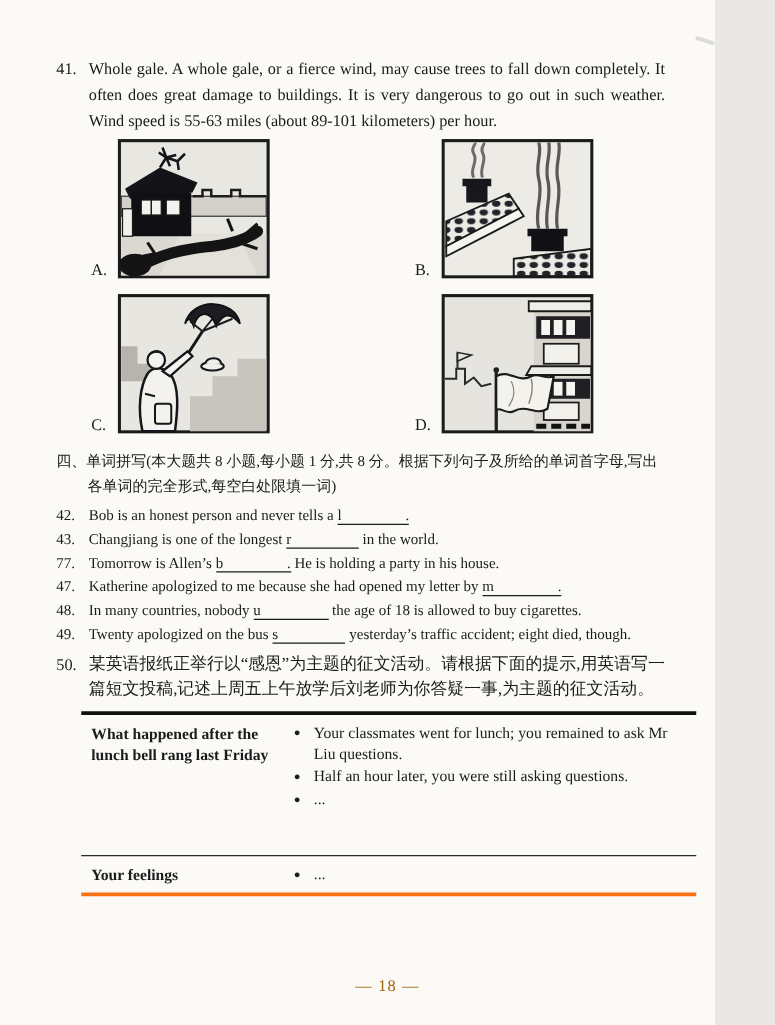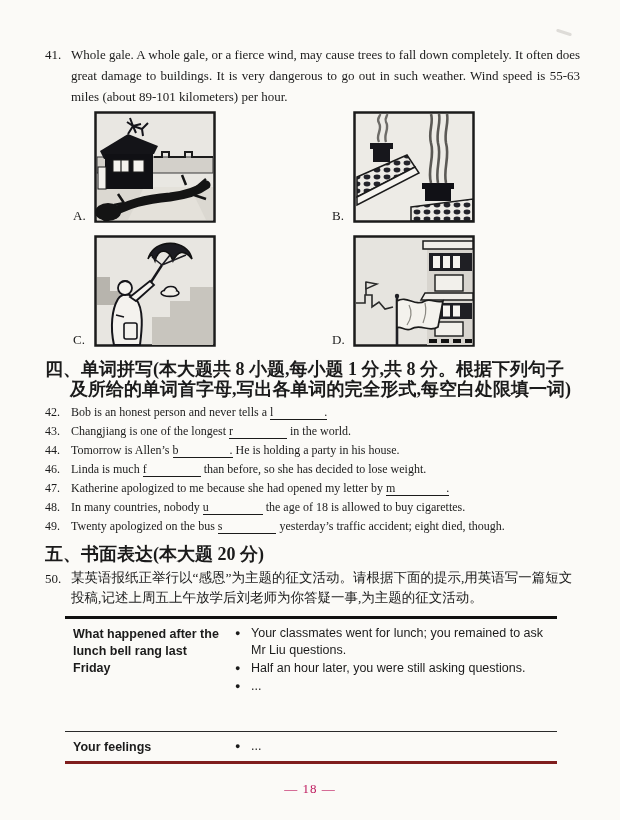--- a/index.html
+++ b/index.html
@@ -1,19 +1,19 @@
 <!DOCTYPE html>
 <html><head>
 <meta charset="utf-8">
 <style>
   * { margin:0; padding:0; box-sizing:border-box; }
   html,body { width:620px; height:820px; }
   body { background:#e9e8e6; }
   .page {
-    width:620px; height:820px; overflow:hidden; position:relative;
+    width:572px; height:820px; overflow:hidden; position:relative;
     background:#fbfaf7; color:#1b1b1b;
     font-family:"Liberation Serif", serif;
     padding:44px 40px 0 45px;
   }
   .artifact { position:absolute; top:31px; left:556px; width:16px; height:3px;
     background:#dedcd8; transform:rotate(18deg); border-radius:2px; }
 
   .qrow { display:flex; align-items:flex-start; }
   .qnum { flex:0 0 26px; font-size:13px; line-height:21px; font-weight:bold; }
   .qnum.normal { font-weight:normal; }
@@ -25,48 +25,48 @@
   .fig-row.r1 { margin-top:4px; }
   .fig-row.r2 { margin-top:12px; }
   .fig-cell { display:flex; align-items:flex-end; }
   .fig-cell.c1 { margin-left:28px; }
   .fig-cell.c2 { margin-left:116px; }
   .fig-label { width:18px; font-size:13px; line-height:15px; margin-right:3px; }
   .fig-box { width:122px; height:112px; }
   .fig-box svg { display:block; width:122px; height:112px; }
 
   
-  .sec-title { font-size:18px; font-weight:bold; line-height:20px;
+  .sec-title { font-size:12px; font-weight:normal; line-height:20px;
     padding-left:25px; text-indent:-25px; }
   .sec4-title { margin-top:12px; }
   .sec5-title { margin-top:8px; }
 
   
   .q-list { margin-top:4px; }
   .q-line .qnum, .q-line .qtext { font-size:12px; line-height:19px; font-weight:normal; }
   .blank-letter { border-bottom:1.2px solid #1b1b1b; padding-right:54px; text-decoration:none; }
   .suffix.tight { margin-left:-3px; }
 
   .q50 { margin-top:4px; }
   .q50 .qtext { font-size:13.5px; line-height:20px; text-align:left; }
 
   
   .ptable { margin:8px 0 0 20px; width:492px;
-    border-top:3px solid #101010; border-bottom:3px solid #7f1d1d;
-    font-family:Liberation Sans, sans-serif; }
+    border-top:3px solid #101010; border-bottom:3px solid #f97316;
+    font-family:Liberation Serif, serif; }
   .trow { display:flex; padding:6px 0 5px 0; }
   .trow + .trow { border-top:1.5px solid #2a2a2a;margin-top:30px; }
   .tlabel { flex:0 0 168px; font-weight:bold; font-size:12.5px; line-height:17px; padding:1px 6px 0 8px; }
   .tcell { flex:1; padding-right:4px; }
   .bullet-line { display:flex; font-size:12.5px; line-height:17px; margin-bottom:1px; }
   .bullet-dot { flex:0 0 18px; font-size:9px; line-height:17px; text-align:left; padding-left:2px; }
   .bullet-text { flex:1; }
 
   .footer { position:absolute; left:0; top:781px; width:620px; text-align:center;
-    font-size:13px; color:#be185d; letter-spacing:1px; }
+    font-size:13px; color:#a16207; letter-spacing:1px; }
 </style>
 </head>
 <body>
 
 <div class="page">
   <div class="artifact"></div>
 
   <div class="qrow q41">
     <span class="qnum normal">41.</span>
     <p class="qtext"><b>Whole gale.</b> <span>A whole gale, or a fierce wind, may cause trees to fall down completely. It often does great damage to buildings. It is very dangerous to go out in such weather. Wind speed is 55-63 miles (about 89-101 kilometers) per hour.</span></p>
@@ -181,42 +181,37 @@
   <div class="q-list">
     <div class="qrow q-line">
       <span class="qnum">42.</span>
       <p class="qtext"><span>Bob is an honest person and never tells a</span> <span class="blank-letter">l</span><span class="suffix tight">.</span></p>
     </div>
     <div class="qrow q-line">
       <span class="qnum">43.</span>
       <p class="qtext"><span>Changjiang is one of the longest</span> <span class="blank-letter">r</span> <span>in the world.</span></p>
     </div>
     <div class="qrow q-line">
-      <span class="qnum">44.</span>
+      <span class="qnum">77.</span>
       <p class="qtext"><span>Tomorrow is Allen’s</span> <span class="blank-letter">b</span><span class="suffix tight">. He is holding a party in his house.</span></p>
-    </div>
-    <div class="qrow q-line">
-      <span class="qnum">46.</span>
-      <p class="qtext"><span>Linda is much</span> <span class="blank-letter">f</span> <span>than before, so she has decided to lose weight.</span></p>
     </div>
     <div class="qrow q-line">
       <span class="qnum">47.</span>
       <p class="qtext"><span>Katherine apologized to me because she had opened my letter by</span> <span class="blank-letter">m</span><span class="suffix tight">.</span></p>
     </div>
     <div class="qrow q-line">
       <span class="qnum">48.</span>
       <p class="qtext"><span>In many countries, nobody</span> <span class="blank-letter">u</span> <span>the age of 18 is allowed to buy cigarettes.</span></p>
     </div>
     <div class="qrow q-line">
       <span class="qnum">49.</span>
       <p class="qtext"><span>Twenty apologized on the bus</span> <span class="blank-letter">s</span> <span>yesterday’s traffic accident; eight died, though.</span></p>
     </div>
   </div>
 
-  <p class="sec-title sec5-title">五、书面表达(本大题 20 分)</p>
   <div class="qrow q50">
     <span class="qnum normal">50.</span>
     <p class="qtext">某英语报纸正举行以“感恩”为主题的征文活动。请根据下面的提示,用英语写一篇短文投稿,记述上周五上午放学后刘老师为你答疑一事,为主题的征文活动。</p>
   </div>
 
   <div class="ptable">
     <div class="trow">
       <div class="tlabel">What happened after the lunch bell rang last Friday</div>
       <div class="tcell">
         <div class="bullet-line">

